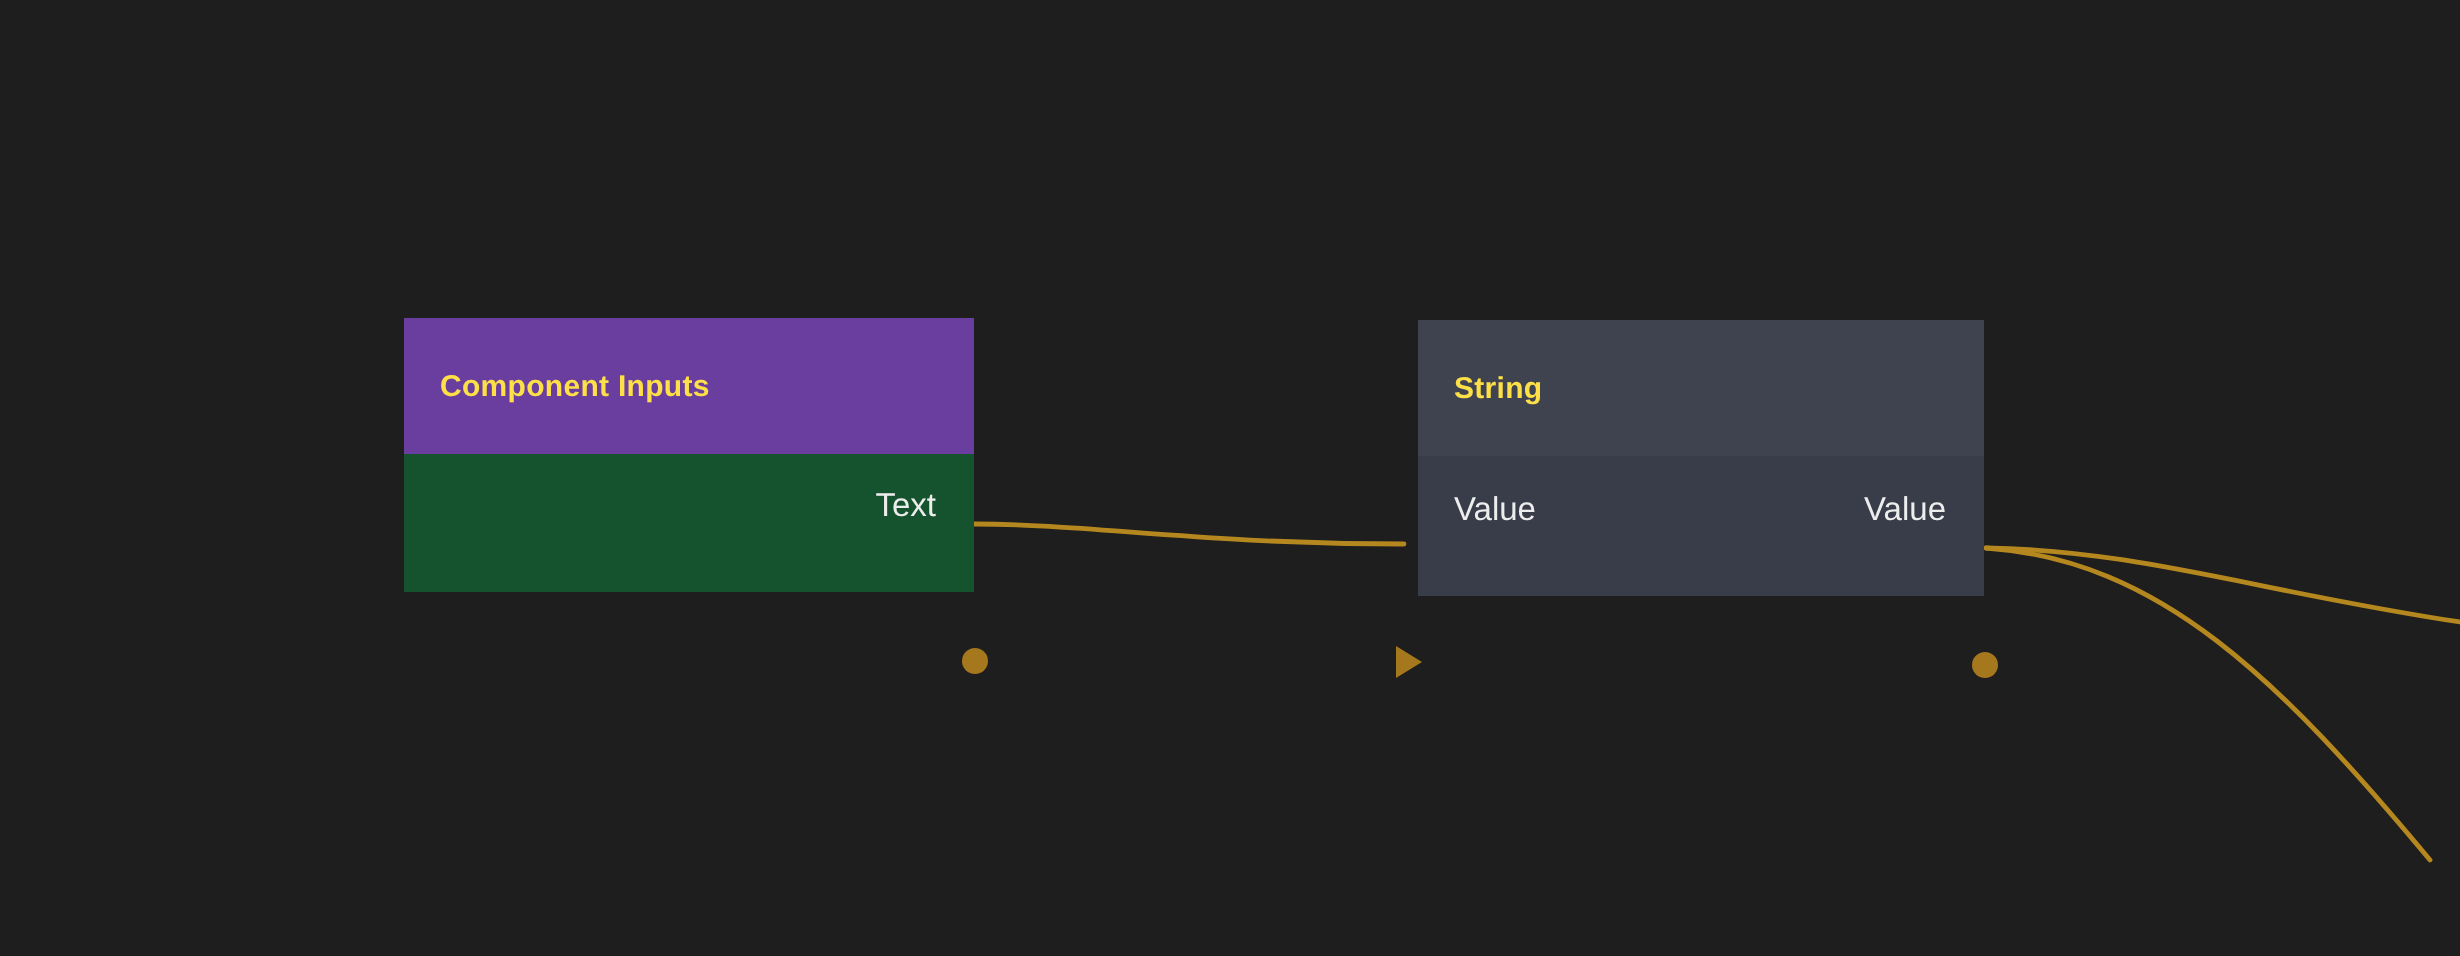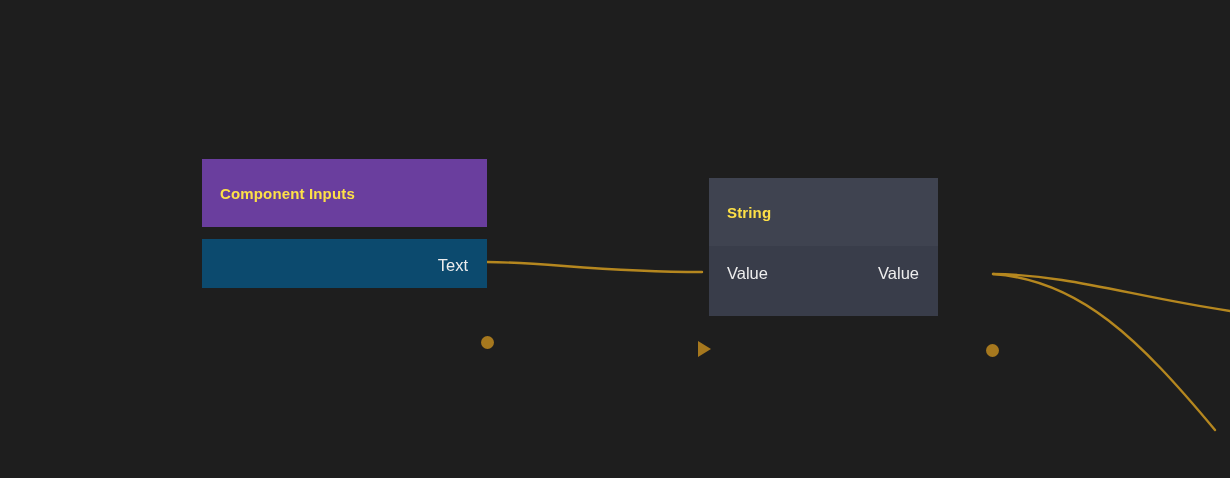--- a/index.html
+++ b/index.html
@@ -78,35 +78,34 @@
     top: 159px;
     width: 285px;
     height: 137px;
   }
   #node-component-inputs .node-header {
     height: 68px;
     background: #6a3e9e;
     padding: 0 0 0 18px;
   }
   #node-component-inputs .node-body {
-    height: 49px;
-    background: #0c4a6e;
+    height: 69px;
+    background: #14532d;
     padding-right: 19px;
-    margin-top: 12px;
   }
   #node-component-inputs .port-row {
     height: 35px;
     padding-top: 18px;
   }
 
   
   #node-string {
     left: 709px;
-    top: 178px;
-    width: 229px;
+    top: 160px;
+    width: 283px;
     height: 138px;
   }
   #node-string .node-header {
     height: 68px;
     background: #3f4350;
     padding: 0 0 0 18px;
   }
   #node-string .node-body {
     height: 70px;
     background: #393d4a;

